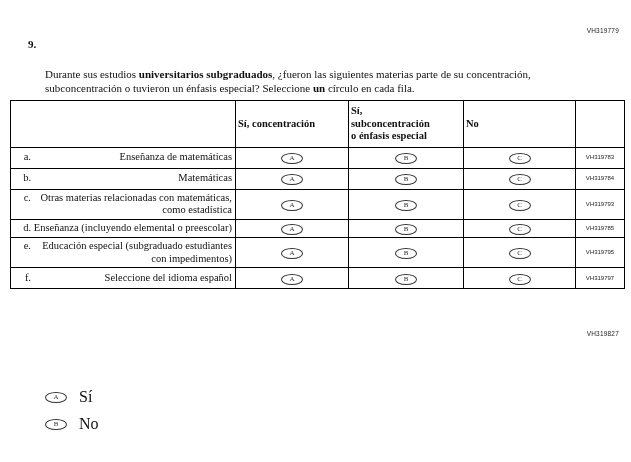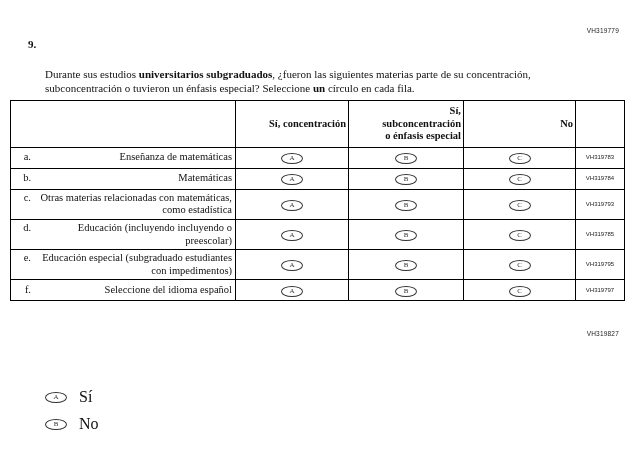--- a/index.html
+++ b/index.html
@@ -42,21 +42,21 @@
     line-height: 1.2;
     border: 1.5px solid #000;
   }
   table.q9-table th, table.q9-table td {
     border: 1px solid #000;
     padding: 2px 3px;
     vertical-align: middle;
   }
   table.q9-table th {
     font-weight: bold;
-    text-align: right;
+    text-align: left;
     white-space: pre-line;
     padding: 4px 2px;
     font-size: 10.5px;
   }
   .cell-label { text-align: right; padding: 2px 4px 3px 4px; }
   .row-letter { display: inline-block; width: 15px; vertical-align: top; }
   .row-text  { display: inline-block; width: calc(100% - 17px); vertical-align: top; }
   .cell-option { text-align: center; }
   .cell-code {
     text-align: center;
@@ -135,21 +135,21 @@
           <td class="cell-code">VH319784</td>
         </tr>
         <tr>
           <td class="cell-label"><span class="row-letter">c.</span><span class="row-text">Otras materias relacionadas con matemáticas, como estadística</span></td>
           <td class="cell-option"><span class="bubble">A</span></td>
           <td class="cell-option"><span class="bubble">B</span></td>
           <td class="cell-option"><span class="bubble">C</span></td>
           <td class="cell-code">VH319793</td>
         </tr>
         <tr>
-          <td class="cell-label"><span class="row-letter">d.</span><span class="row-text">Educación (incluyendo incluyendo o preescolar)</span></td>
+          <td class="cell-label"><span class="row-letter">d.</span><span class="row-text">Enseñanza (incluyendo elemental o preescolar)</span></td>
           <td class="cell-option"><span class="bubble">A</span></td>
           <td class="cell-option"><span class="bubble">B</span></td>
           <td class="cell-option"><span class="bubble">C</span></td>
           <td class="cell-code">VH319785</td>
         </tr>
         <tr>
           <td class="cell-label"><span class="row-letter">e.</span><span class="row-text">Educación especial (subgraduado estudiantes con impedimentos)</span></td>
           <td class="cell-option"><span class="bubble">A</span></td>
           <td class="cell-option"><span class="bubble">B</span></td>
           <td class="cell-option"><span class="bubble">C</span></td>

